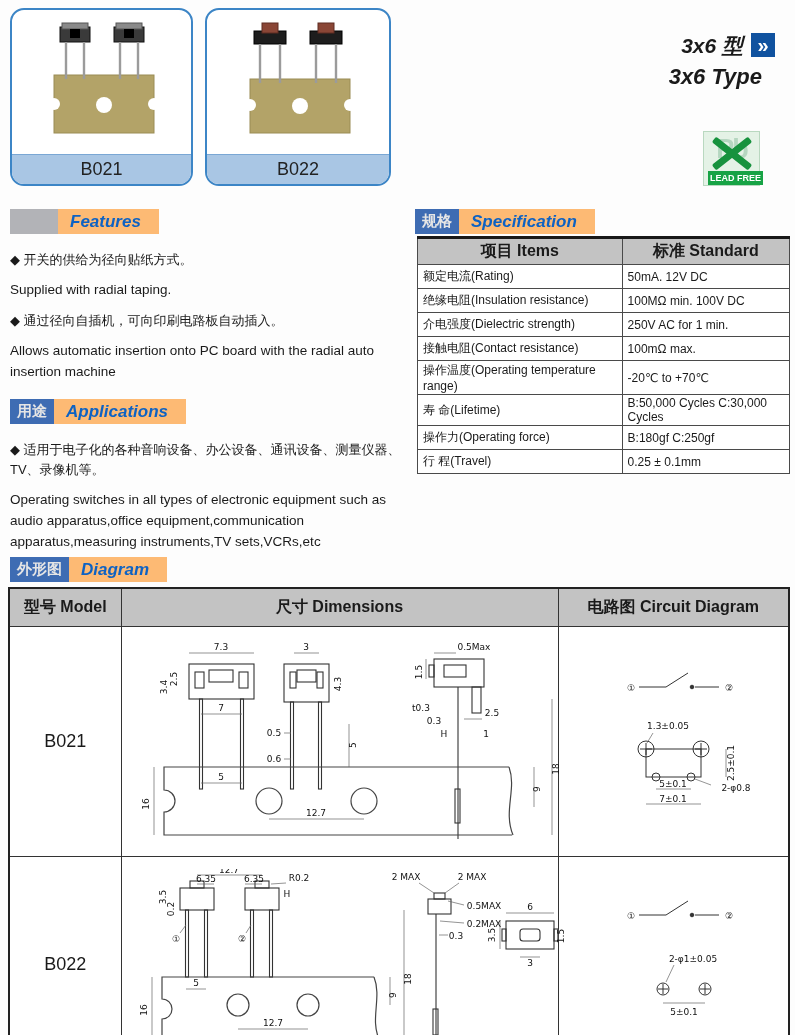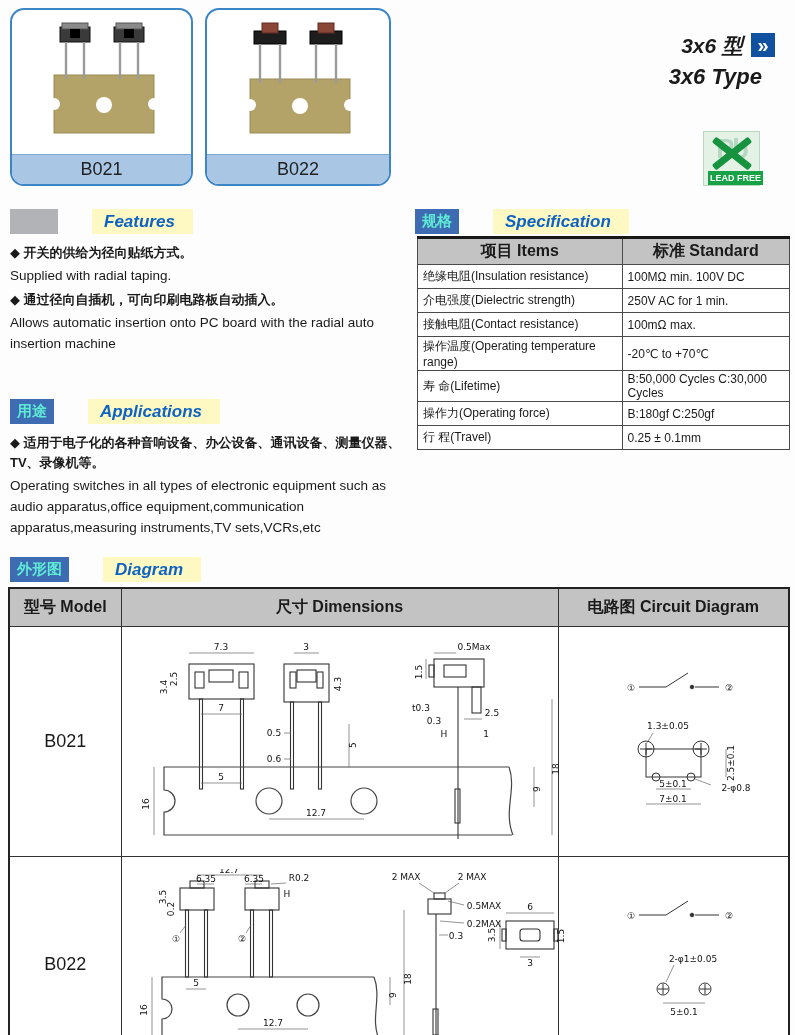--- a/index.html
+++ b/index.html
@@ -27,28 +27,28 @@
     font-size:27px; font-weight:bold; color:#b5d6c0; letter-spacing:-2px; }
   .leadfree .x1,.leadfree .x2 { position:absolute; left:5px; top:18px; width:46px; height:7px;
     background:#17923e; border-radius:2px; }
   .leadfree .x1 { transform:rotate(38deg); }
   .leadfree .x2 { transform:rotate(-38deg); }
   .leadfree .lf-bar { position:absolute; bottom:0; left:4px; width:100%; height:14px; background:#17a345;
     color:#fff; font-size:9px; font-weight:bold; display:flex; align-items:center; justify-content:center; }
 
   
   .sec { position:absolute; display:flex; height:25px; }
-  .sec .tag { background:#3e6cb3; color:#5eead4; font-size:15px; font-weight:bold;
+  .sec .tag { background:#3e6cb3; color:#e5e5e5; font-size:15px; font-weight:bold;
     display:flex; align-items:center; padding:0 7px; }
   .sec .tag.gray { background:#b2b3b7; min-width:48px; }
-  .sec .bar { background:#fef9c3; color:#0e62c3; font-size:17px; font-weight:bold; font-style:italic;
-    display:flex; align-items:center; padding:0 18px 0 12px;margin-left:34px; }
+  .sec .bar { background:#fdba74; color:#0e62c3; font-size:17px; font-weight:bold; font-style:italic;
+    display:flex; align-items:center; padding:0 18px 0 12px; }
 
   .textblock { position:absolute; line-height:1.55; }
-  .textblock .cn { font-size:13px; margin:3px 0;font-weight:bold; }
+  .textblock .cn { font-size:13px; margin:10px 0; }
   .textblock .en { font-size:13.5px; margin:3px 0; }
 
   
   table.spec { position:absolute; left:417px; top:236px; width:373px; border-collapse:collapse;
     border-top:3px solid #181818; }
   table.spec th { background:#c3c3c3; height:27px; font-size:16px; font-weight:bold; border:1px solid #4a4a4a; }
   table.spec td { height:24px; font-size:12px; border:1px solid #4a4a4a; padding:1px 5px; background:#fff; }
   table.spec td.c1 { width:55%; }
 
   
@@ -151,20 +151,24 @@
     <div class="tag">规格</div>
     <div class="bar">Specification</div>
   </div>
   <table class="spec">
     <tbody>
         <tr>
       <th class="c1">项目 Items</th>
       <th>标准 Standard</th>
     </tr>
     <tr>
+          <td class="c1">额定电流(Rating)</td>
+          <td>50mA. 12V DC</td>
+        </tr>
+    <tr>
           <td class="c1">绝缘电阻(Insulation resistance)</td>
           <td>100MΩ min. 100V DC</td>
         </tr>
     <tr>
           <td class="c1">介电强度(Dielectric strength)</td>
           <td>250V AC for 1 min.</td>
         </tr>
     <tr>
           <td class="c1">接触电阻(Contact resistance)</td>
           <td>100mΩ max.</td>

